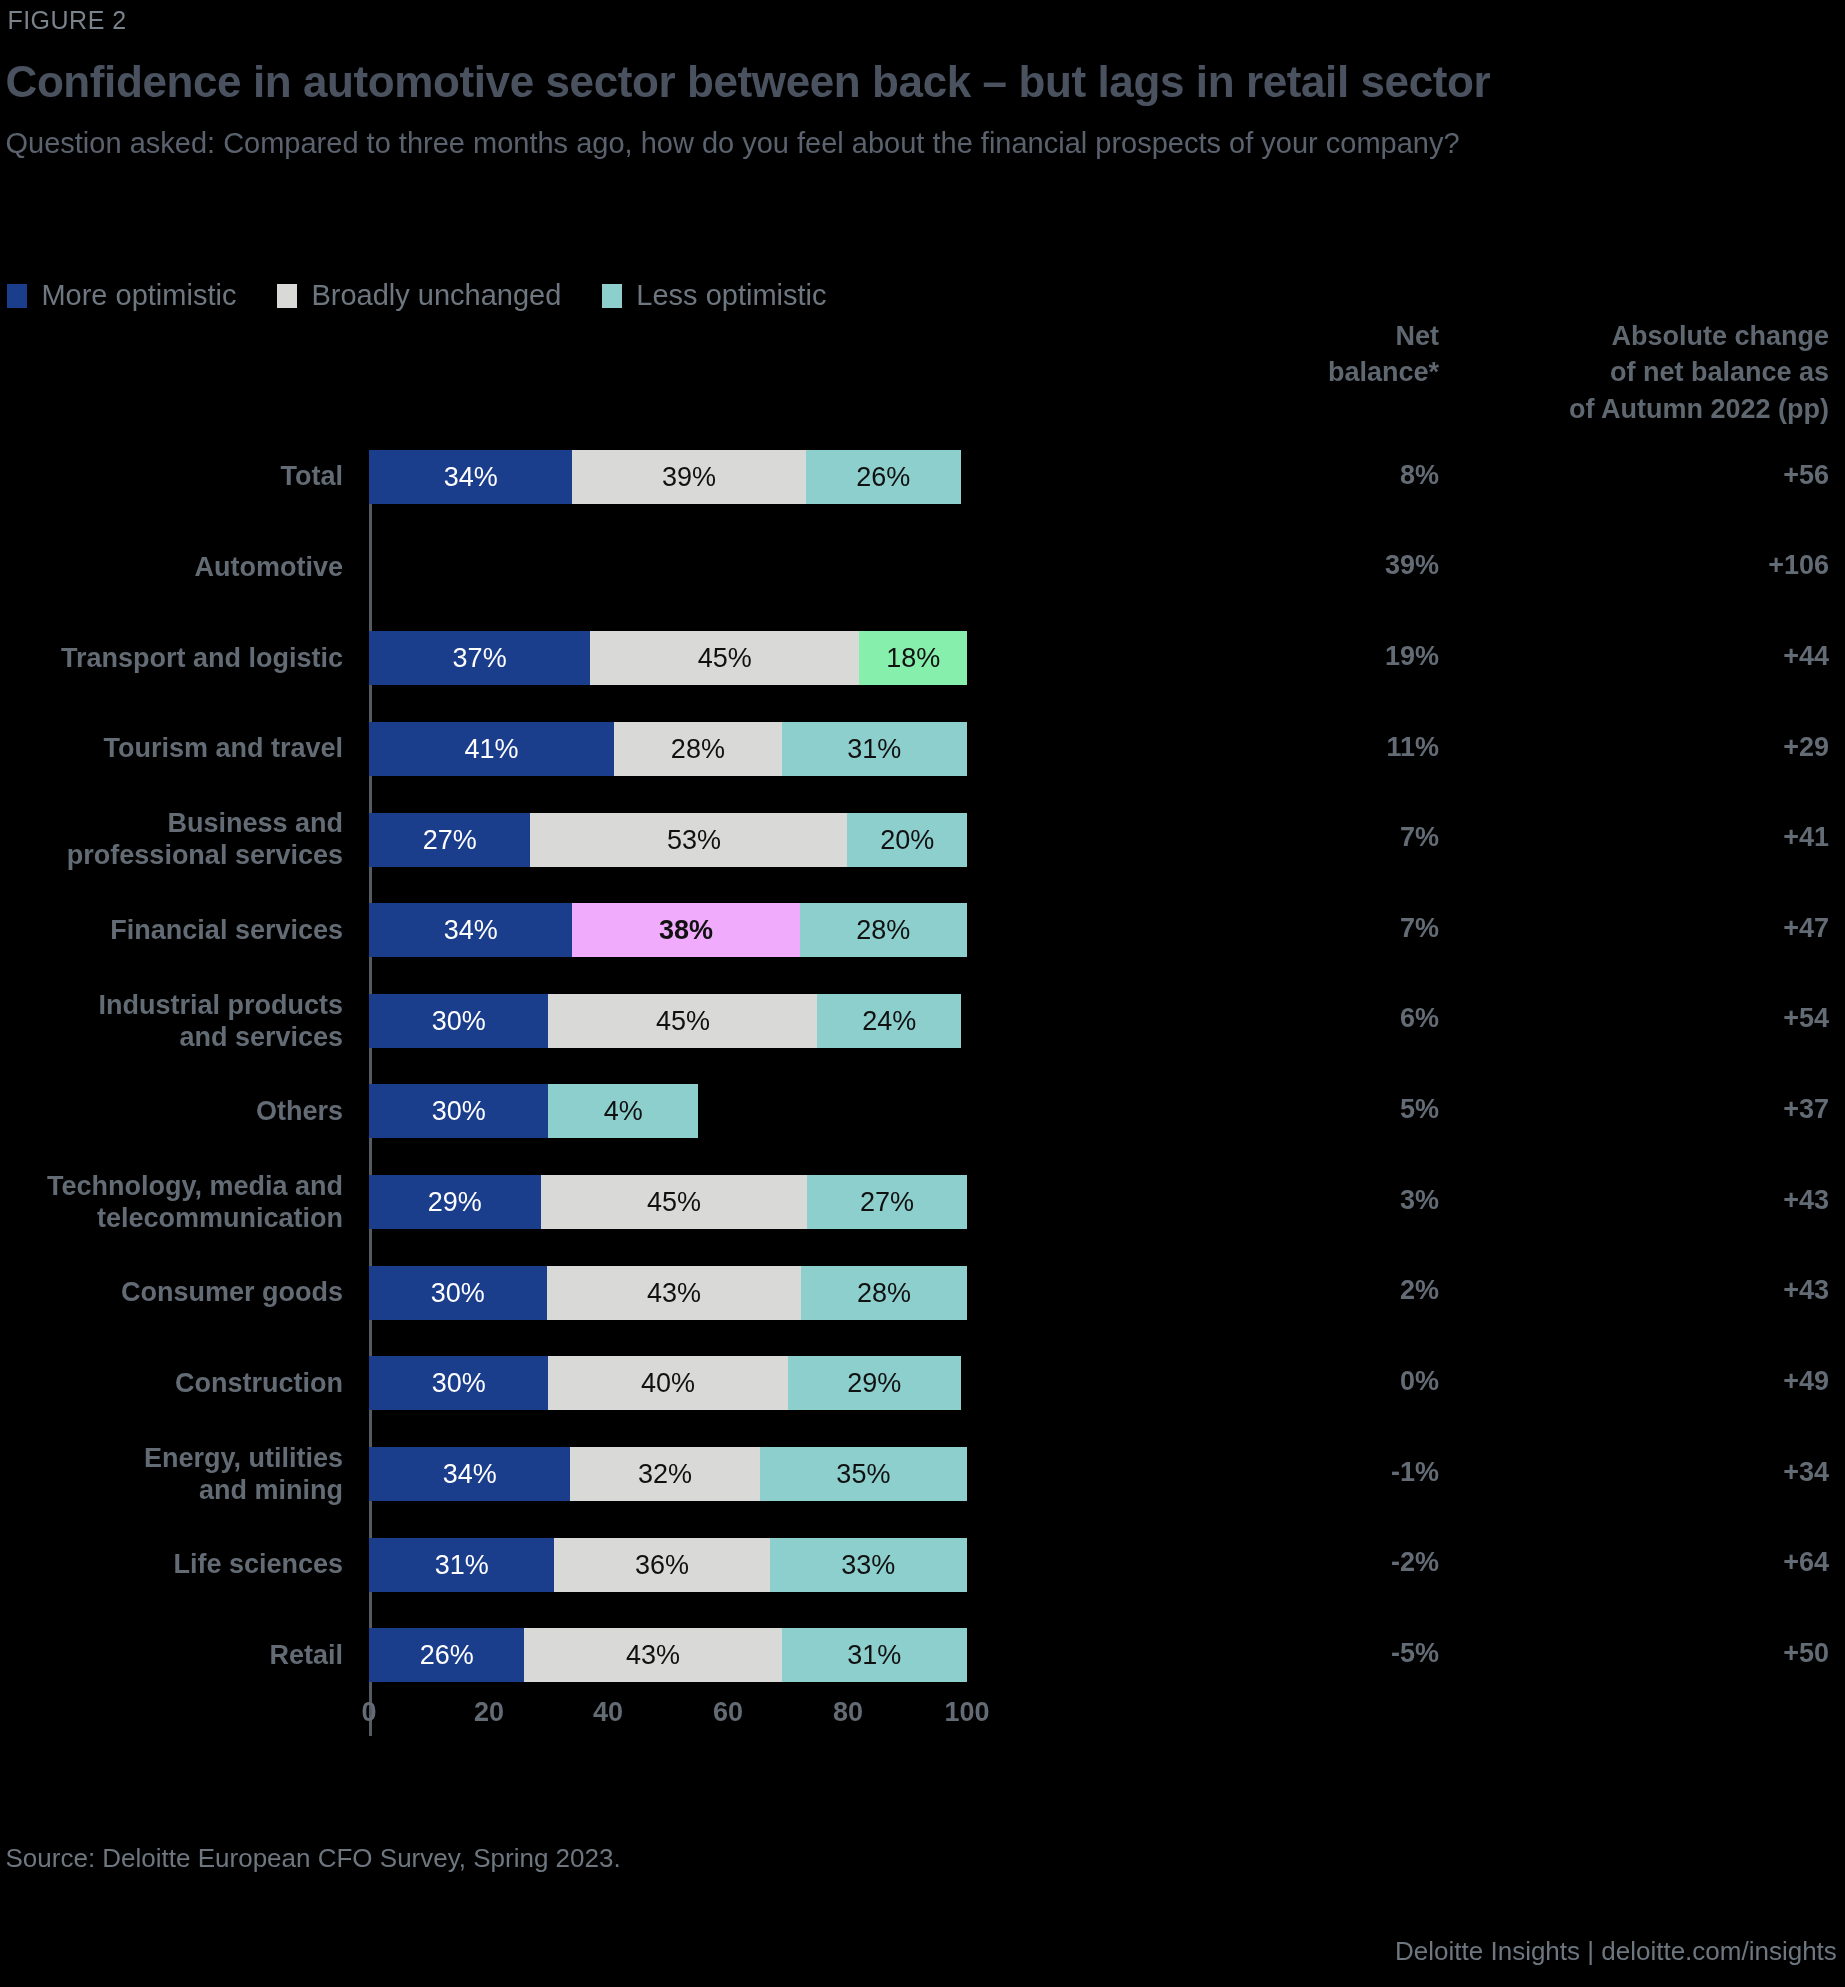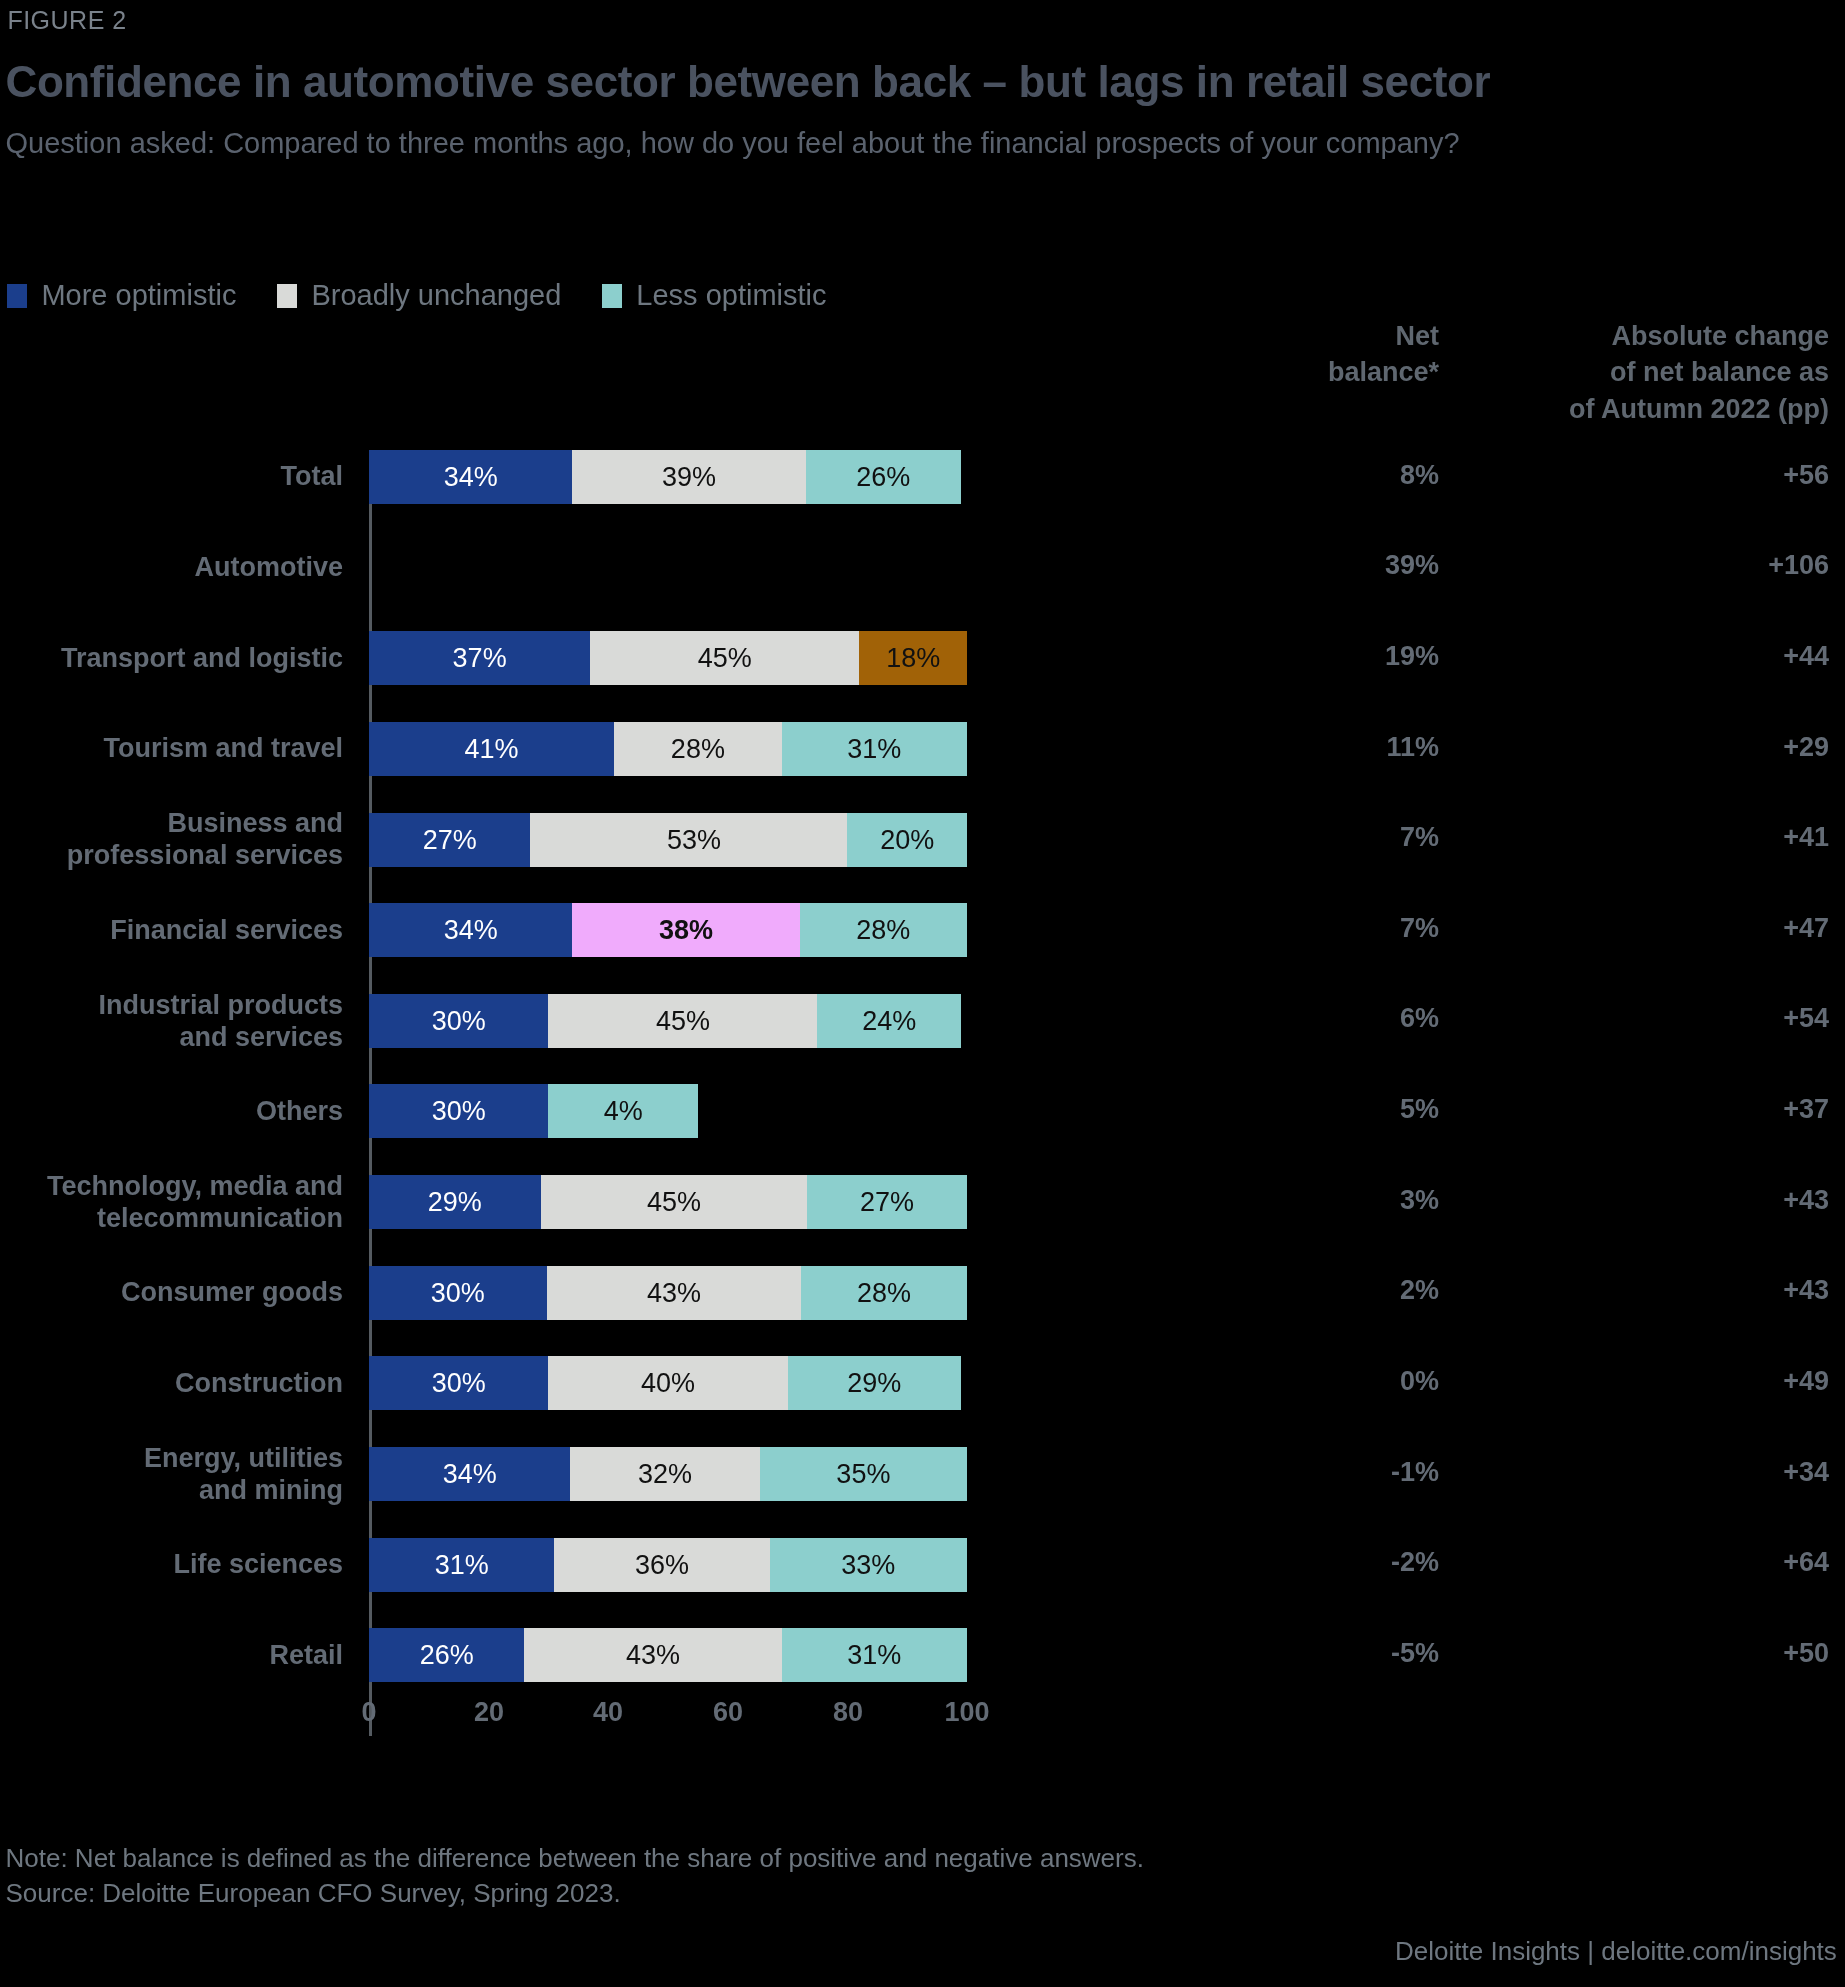--- a/index.html
+++ b/index.html
@@ -129,21 +129,21 @@
 <div class="axis-line"></div>
 <div class="plot" id="plot-root">
     <div class="row" style="top: 0px;">
       <div class="seg seg-a" style="width: 34%; background: rgb(27, 62, 140);">34%</div>
       <div class="seg seg-b" style="width: 39%; background: rgb(217, 218, 216);">39%</div>
       <div class="seg seg-c" style="width: 26%; background: rgb(140, 207, 205);">26%</div>
     </div>
     <div class="row" style="top: 181px;">
       <div class="seg seg-a" style="width: 37%; background: rgb(27, 62, 140);">37%</div>
       <div class="seg seg-b" style="width: 45%; background: rgb(217, 218, 216);">45%</div>
-      <div class="seg seg-c" style="width: 18%; background: #a16207;">18%</div>
+      <div class="seg seg-c" style="width: 18%; background: #86efac;">18%</div>
     </div>
     <div class="row" style="top: 272px;">
       <div class="seg seg-a" style="width: 41%; background: rgb(27, 62, 140);">41%</div>
       <div class="seg seg-b" style="width: 28%; background: rgb(217, 218, 216);">28%</div>
       <div class="seg seg-c" style="width: 31%; background: rgb(140, 207, 205);">31%</div>
     </div>
     <div class="row" style="top: 363px;">
       <div class="seg seg-a" style="width: 27%; background: rgb(27, 62, 140);">27%</div>
       <div class="seg seg-b" style="width: 53%; background: rgb(217, 218, 216); padding-left: 10px;">53%</div>
       <div class="seg seg-c" style="width: 20%; background: rgb(140, 207, 205);">20%</div>
@@ -272,17 +272,16 @@
 <div id="xaxis-root">
     <div class="xtick" style="left: 332px; top: 1697px;">0</div>
     <div class="xtick" style="left: 452px; top: 1697px;">20</div>
     <div class="xtick" style="left: 571px; top: 1697px;">40</div>
     <div class="xtick" style="left: 691px; top: 1697px;">60</div>
     <div class="xtick" style="left: 811px; top: 1697px;">80</div>
     <div class="xtick" style="left: 930px; top: 1697px;">100</div>
   </div>
 
 <div class="note">
-  <div>Note: Net balance is defined as the difference between the share of positive and negative answers.</div>
   <div>Source: Deloitte European CFO Survey, Spring 2023.</div>
 </div>
 <div class="credit">Deloitte Insights | deloitte.com/insights</div>
 
 
 </body></html>

